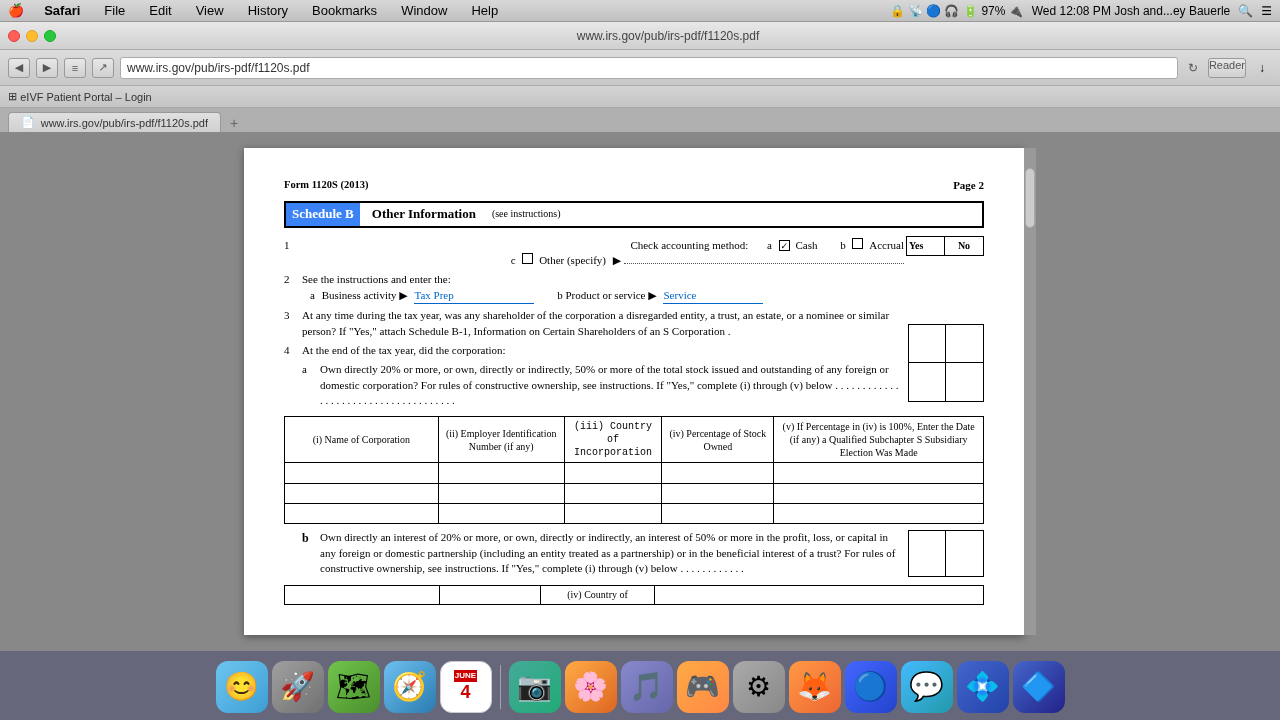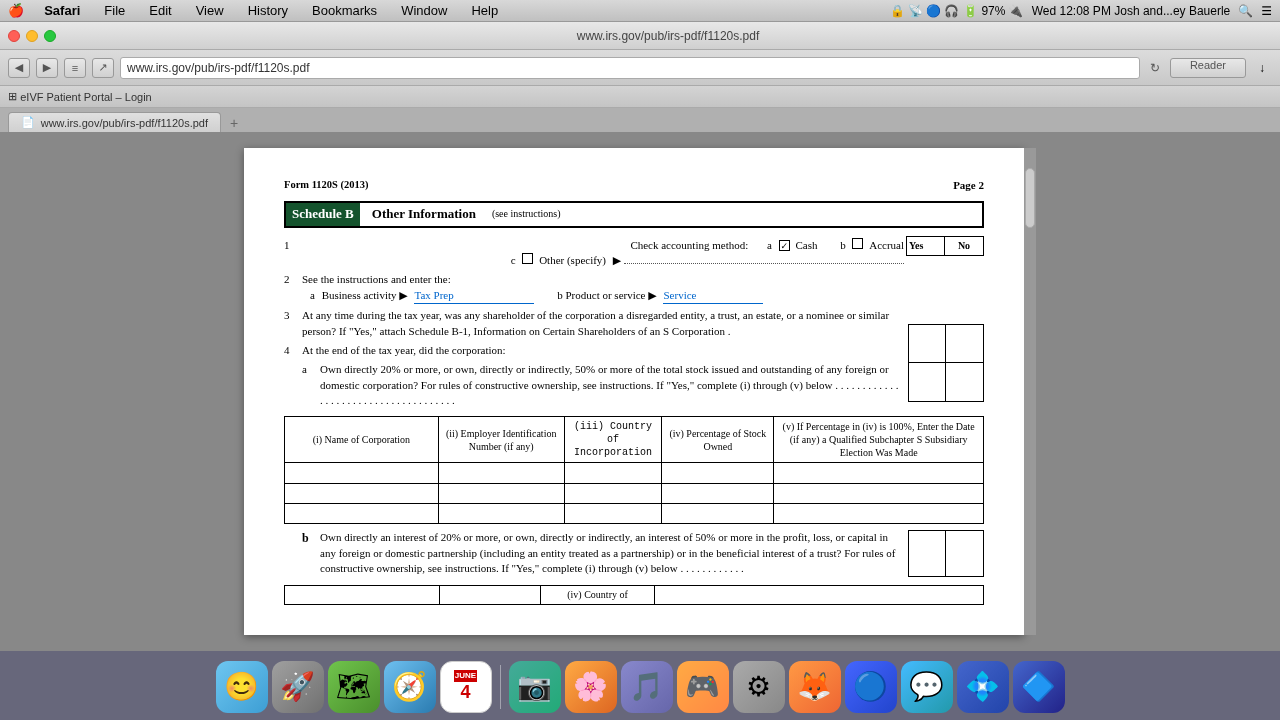--- a/index.html
+++ b/index.html
@@ -47,21 +47,21 @@
       width: 22px; height: 20px; background: linear-gradient(180deg, #e8e8e8 0%, #d0d0d0 100%);
       border: 1px solid #999; border-radius: 3px; display: flex; align-items: center; justify-content: center;
       cursor: pointer; font-size: 11px; color: #555;
     }
     .address-bar {
       flex: 1; height: 22px; background: white; border: 1px solid #aaa; border-radius: 3px;
       display: flex; align-items: center; padding: 0 6px; font-size: 12px; color: #333;
     }
     .reload-btn { width: 18px; height: 18px; display: flex; align-items: center; justify-content: center; cursor: pointer; font-size: 12px; color: #555; }
     .reader-btn {
-      height: 20px; padding: 0 19px; background: linear-gradient(180deg, #e8e8e8 0%, #d0d0d0 100%);
+      height: 20px; padding: 0 0; background: linear-gradient(180deg, #e8e8e8 0%, #d0d0d0 100%);
       border: 1px solid #999; border-radius: 3px; font-size: 11px; color: #555; cursor: pointer;
     }
     .sidebar-btn { width: 20px; height: 20px; display: flex; align-items: center; justify-content: center; cursor: pointer; font-size: 12px; }
 
     
     .bookmarks-bar {
       height: 22px; background: linear-gradient(180deg, #d4d4d4 0%, #c4c4c4 100%);
       display: flex; align-items: center; padding: 0 8px; gap: 8px;
       border-bottom: 1px solid #aaa; font-size: 11px; color: #333;
     }
@@ -103,21 +103,21 @@
     }
 
     .form-header { display: flex; justify-content: space-between; margin-bottom: 8px; font-size: 10.5px; font-weight: bold; }
     .page-num { font-size: 11px; }
 
     .schedule-header {
       display: flex; align-items: center; gap: 8px; margin-bottom: 8px;
       border: 2px solid #000;
     }
     .schedule-label {
-      background: #14532d; color: white; padding: 2px 6px;
+      background: #3b82f6; color: white; padding: 2px 6px;
       font-weight: bold; font-size: 13px;
     }
     .schedule-title { font-size: 13px; font-weight: bold; padding: 2px 4px; }
     .schedule-instructions { font-size: 10px; padding: 2px 4px; }
     .checkbox { width: 11px; height: 11px; border: 1px solid #000; display: inline-flex; align-items: center; justify-content: center; font-size: 9px; flex-shrink: 0; }
 
     
     .corp-table { width: 100%; border-collapse: collapse; margin-top: 8px; font-size: 10px; }
     .corp-table th, .corp-table td {
       border: 1px solid #000; padding: 3px 4px; vertical-align: middle; text-align: center;

